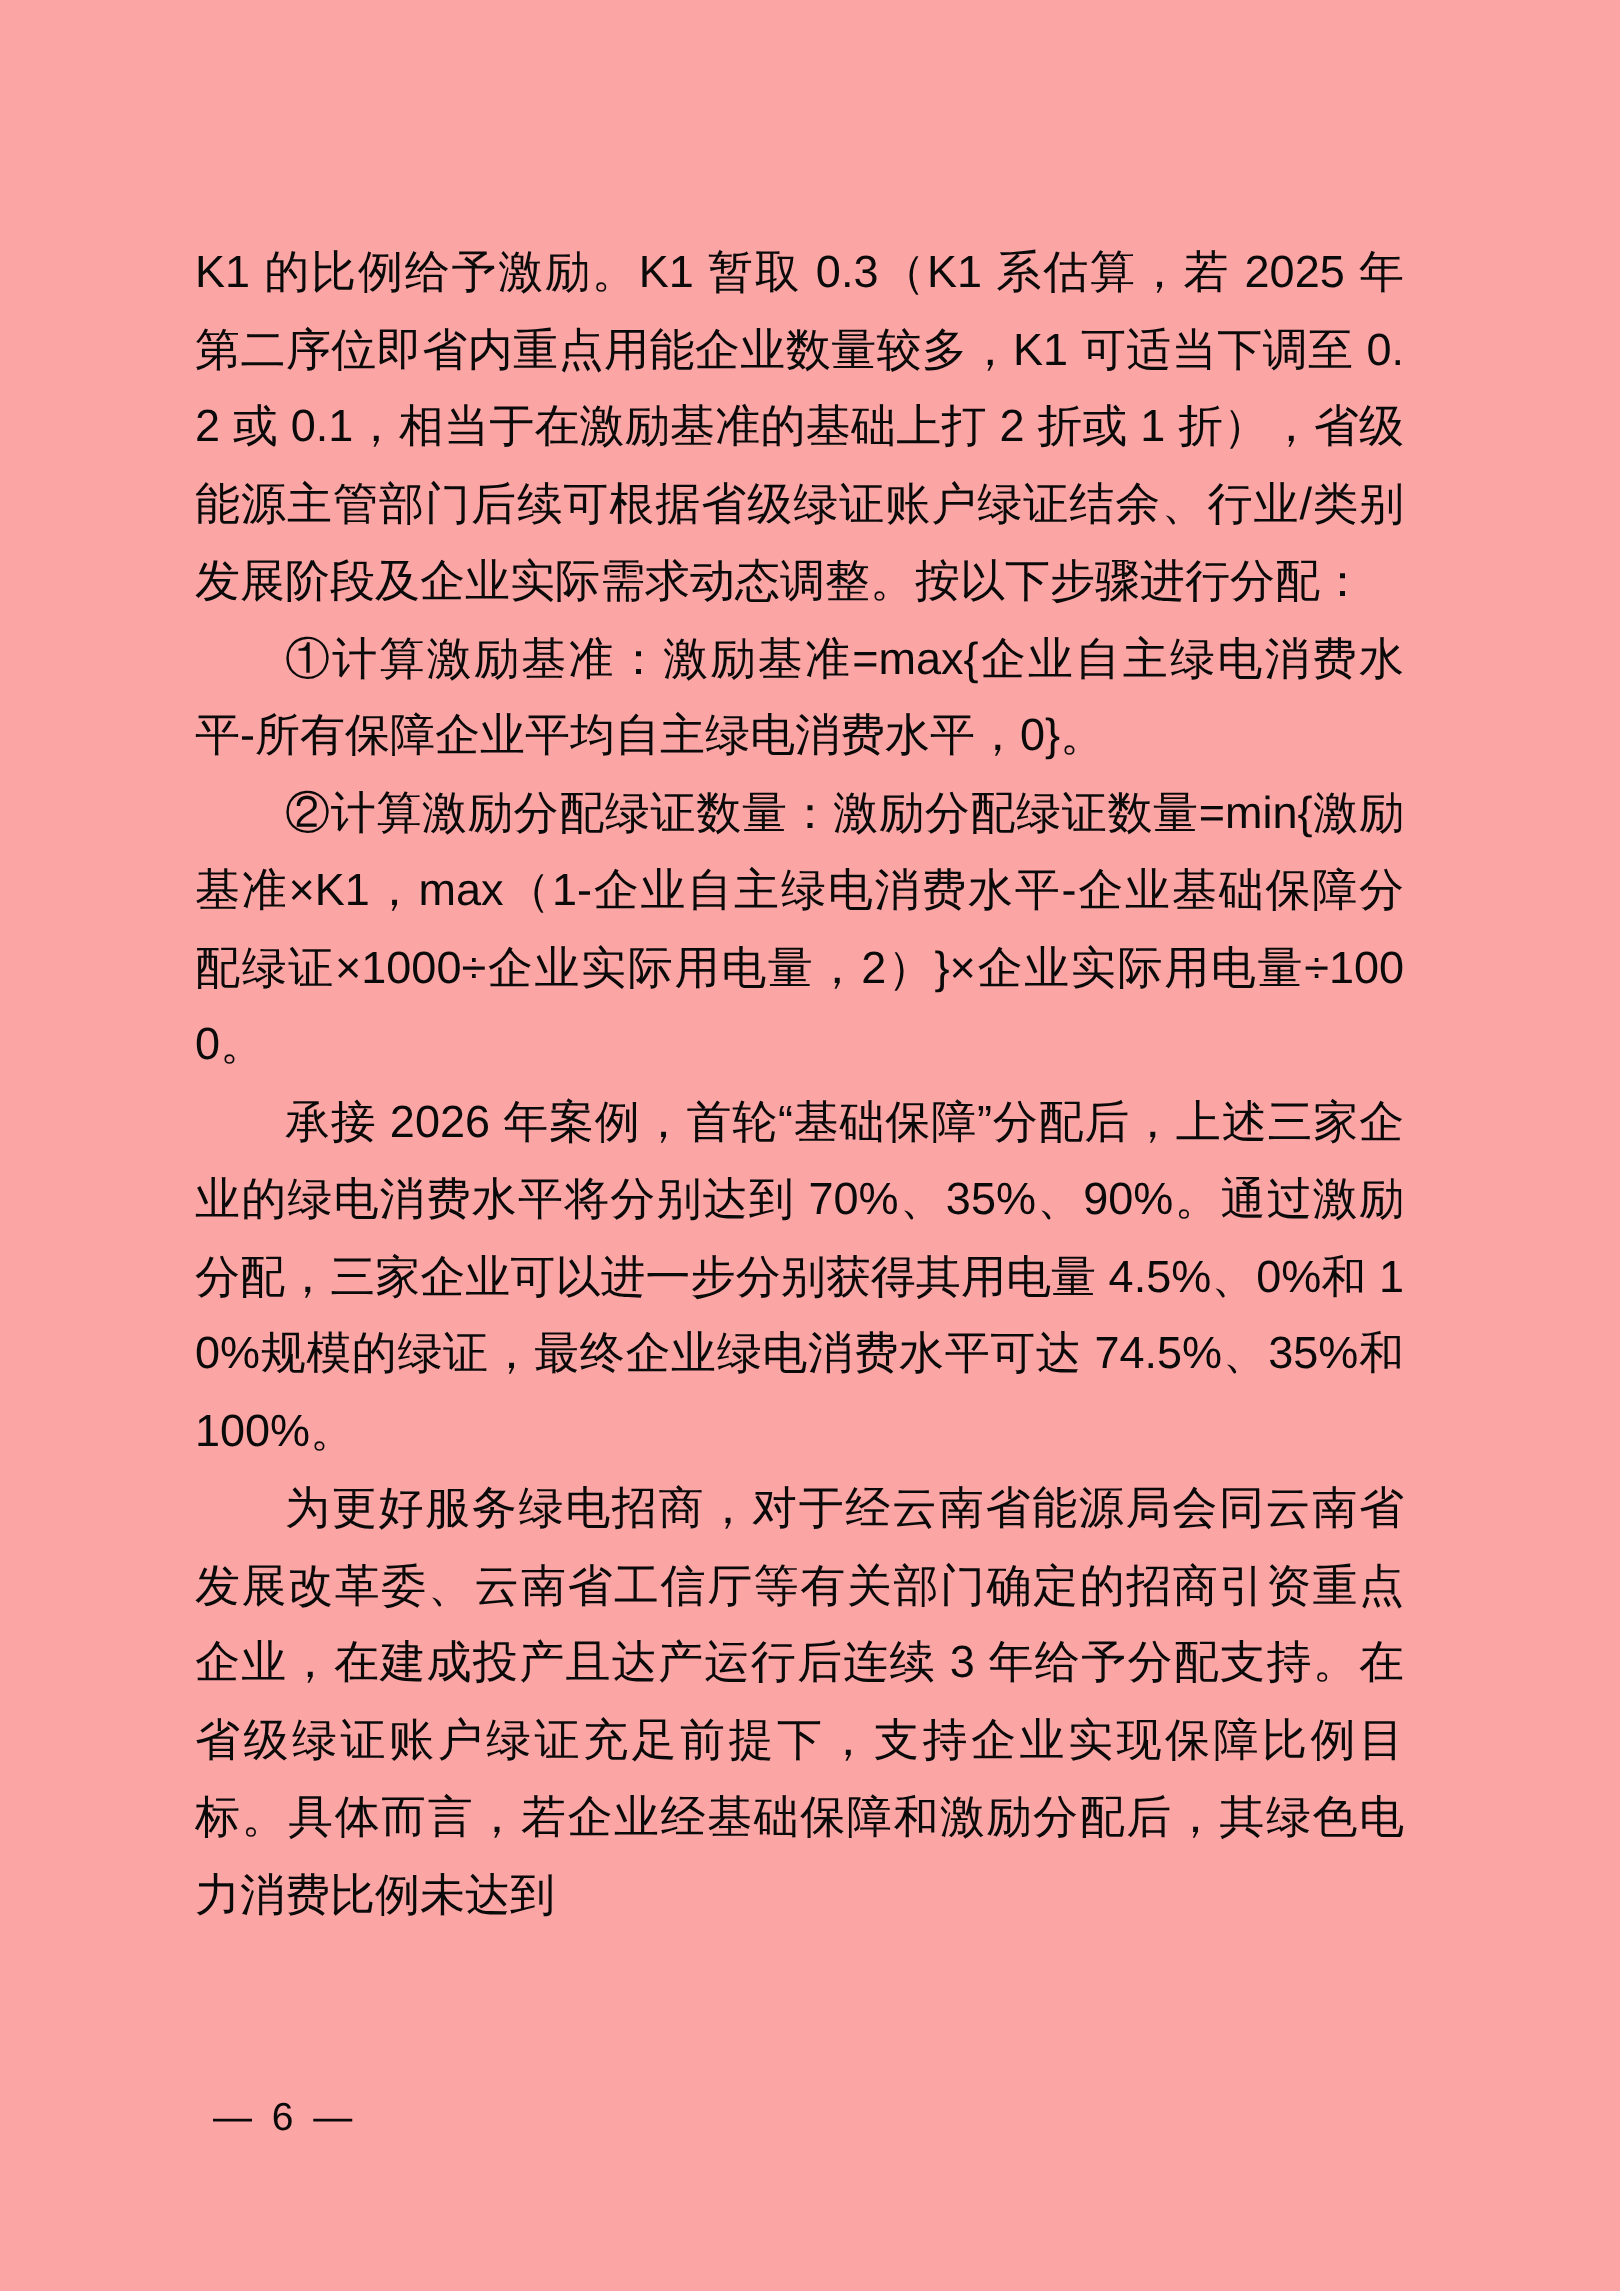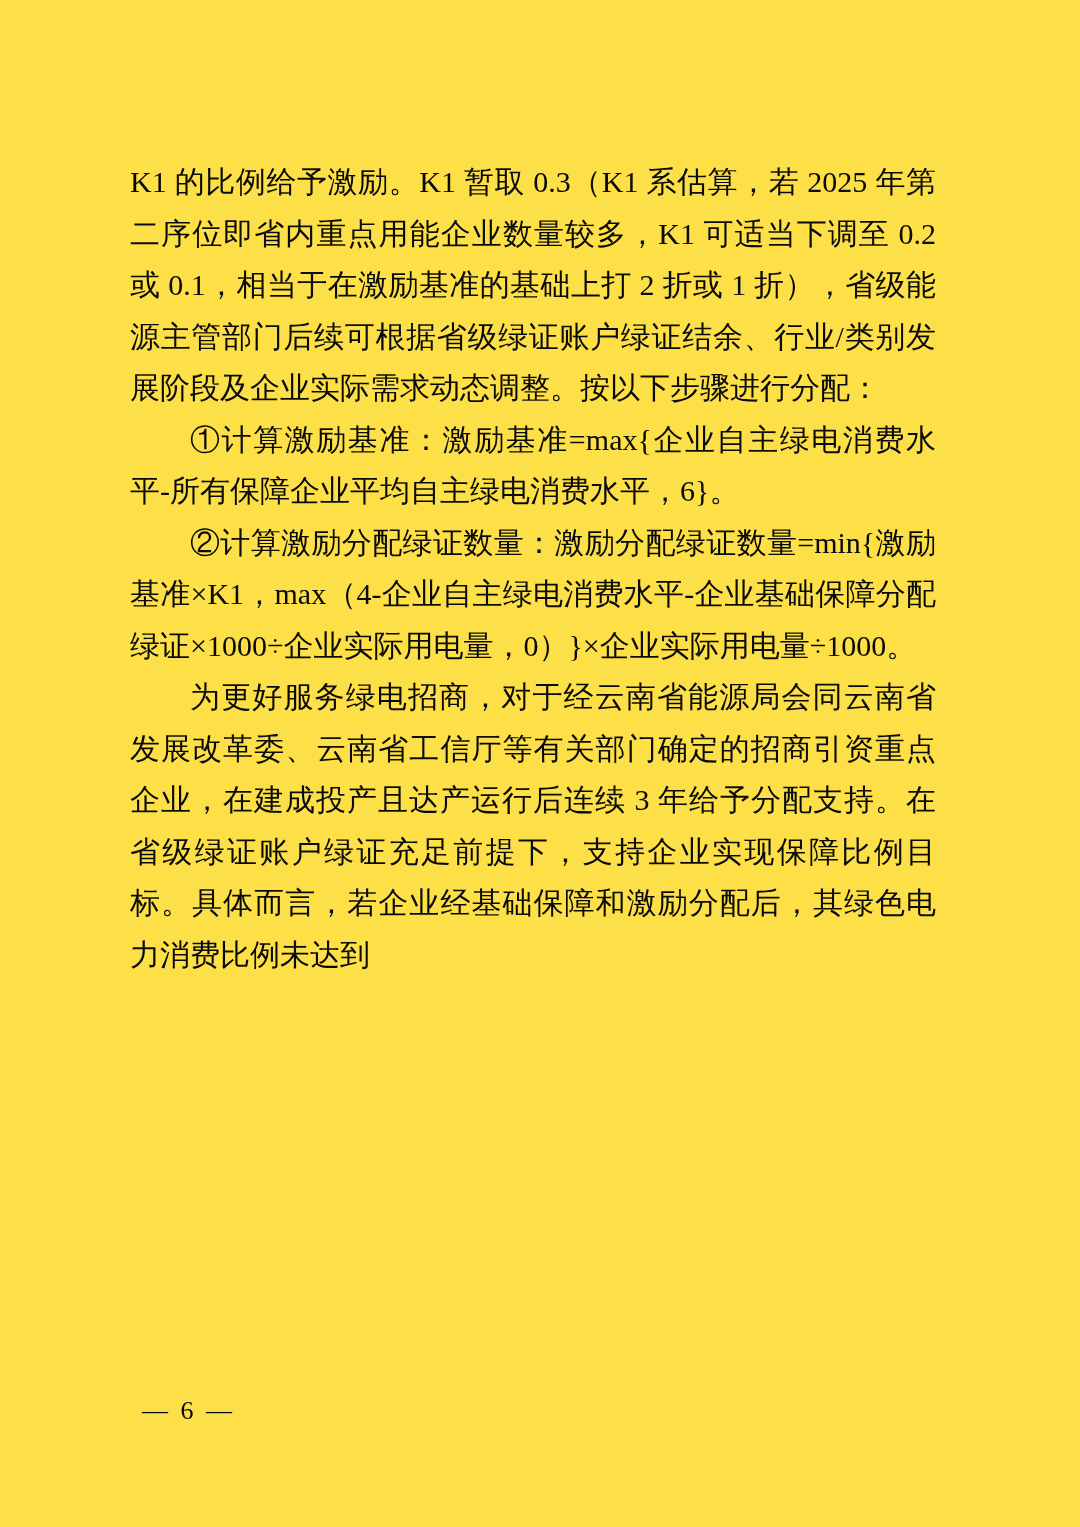--- a/index.html
+++ b/index.html
@@ -5,23 +5,23 @@
   * { box-sizing: border-box; }
   html, body {
     margin: 0;
     padding: 0;
     background: #ffffff;
   }
   .page {
     position: relative;
     width: 1080px;
     height: 1527px;
-    background: #fde047;
+    background: #fca5a5;
     overflow: hidden;
-    font-family: Liberation Serif, serif;
+    font-family: Liberation Sans, sans-serif;
     color: #0a0a0a;
   }
   .content {
     position: absolute;
     left: 130px;
     top: 156px;
     width: 806px;
   }
   .para {
     margin: 0;
@@ -49,19 +49,20 @@
     color: #0a0a0a;
     letter-spacing: 3px;
   }
 </style>
 </head>
 <body>
 
 <div class="page">
   <div class="content">
     <p class="para no-indent">K1 的比例给予激励。K1 暂取 0.3（K1 系估算，若 2025 年第二序位即省内重点用能企业数量较多，K1 可适当下调至 0.2 或 0.1，相当于在激励基准的基础上打 2 折或 1 折），省级能源主管部门后续可根据省级绿证账户绿证结余、行业/类别发展阶段及企业实际需求动态调整。按以下步骤进行分配：</p>
-    <p class="para">①计算激励基准：激励基准=max{企业自主绿电消费水平-所有保障企业平均自主绿电消费水平，6}。</p>
-    <p class="para">②计算激励分配绿证数量：激励分配绿证数量=min{激励基准×K1，max（4-企业自主绿电消费水平-企业基础保障分配绿证×1000÷企业实际用电量，0）}×企业实际用电量÷1000。</p>
+    <p class="para">①计算激励基准：激励基准=max{企业自主绿电消费水平-所有保障企业平均自主绿电消费水平，0}。</p>
+    <p class="para">②计算激励分配绿证数量：激励分配绿证数量=min{激励基准×K1，max（1-企业自主绿电消费水平-企业基础保障分配绿证×1000÷企业实际用电量，2）}×企业实际用电量÷1000。</p>
+    <p class="para">承接 2026 年案例，首轮“基础保障”分配后，上述三家企业的绿电消费水平将分别达到 70%、35%、90%。通过激励分配，三家企业可以进一步分别获得其用电量 4.5%、0%和 10%规模的绿证，最终企业绿电消费水平可达 74.5%、35%和 100%。</p>
     <p class="para">为更好服务绿电招商，对于经云南省能源局会同云南省发展改革委、云南省工信厅等有关部门确定的招商引资重点企业，在建成投产且达产运行后连续 3 年给予分配支持。在省级绿证账户绿证充足前提下，支持企业实现保障比例目标。具体而言，若企业经基础保障和激励分配后，其绿色电力消费比例未达到</p>
   </div>
 
   <div class="footer">— 6 —</div>
 </div>
 
 </body></html>

